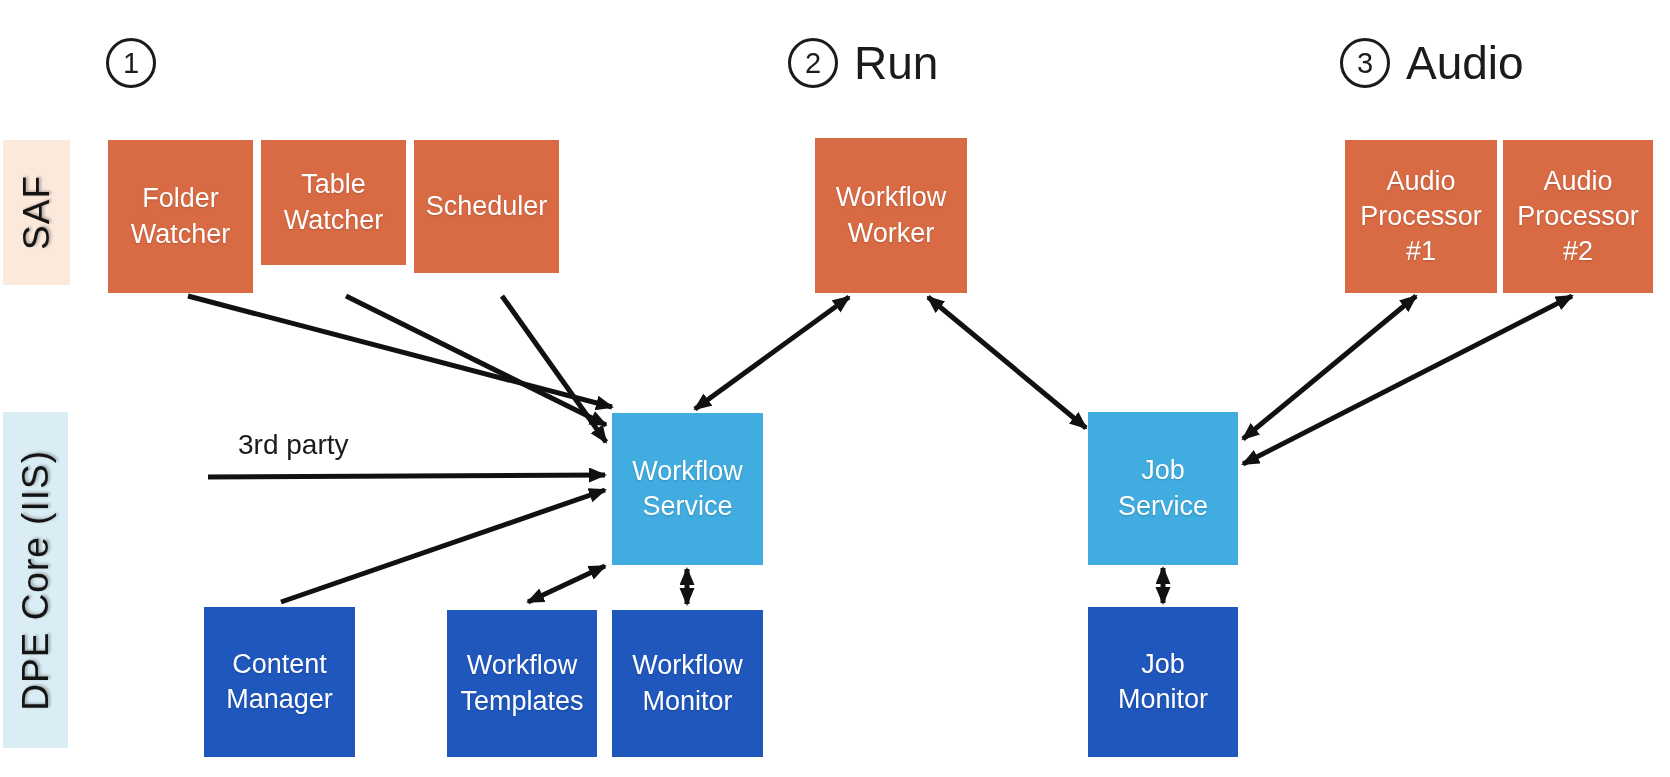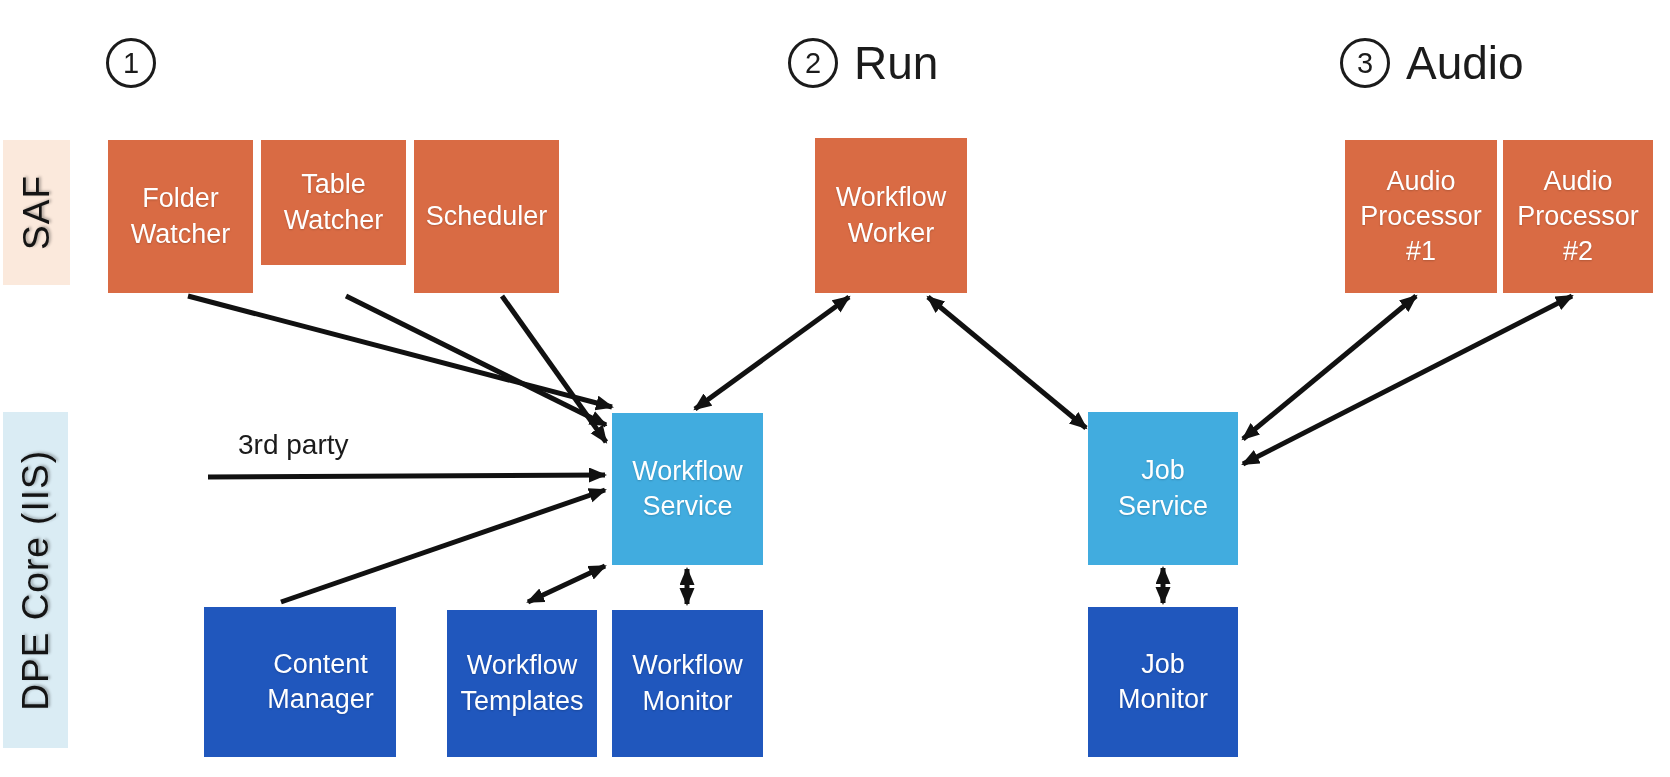--- a/index.html
+++ b/index.html
@@ -66,27 +66,27 @@
     text-align: center;
     color: #ffffff;
     font-size: 27px;
     line-height: 1.3;
     z-index: 1;
   }
   .node span { white-space: pre-line; text-shadow: 0 1px 2px rgba(0,0,0,0.18); }
 
   .n-fw  { left: 108px;  top: 140px; width: 145px; height: 153px; }
   .n-tw  { left: 261px;  top: 140px; width: 145px; height: 125px; }
-  .n-sch { left: 414px;  top: 140px; width: 145px; height: 153px; }
+  .n-sch { left: 414px;  top: 140px; width: 145px; height: 133px; }
   .n-ww  { left: 815px;  top: 138px; width: 152px; height: 155px; }
   .n-ap1 { left: 1345px; top: 140px; width: 152px; height: 153px; }
   .n-ap2 { left: 1503px; top: 140px; width: 150px; height: 153px; }
   .n-ws  { left: 612px;  top: 413px; width: 151px; height: 152px; }
   .n-js  { left: 1088px; top: 412px; width: 150px; height: 153px; }
-  .n-cm  { left: 204px;  top: 607px; width: 151px; height: 150px; padding-left: 41px; }
+  .n-cm  { left: 204px;  top: 607px; width: 151px; height: 150px; }
   .n-wt  { left: 447px;  top: 610px; width: 150px; height: 147px; }
   .n-wm  { left: 612px;  top: 610px; width: 151px; height: 147px; }
   .n-jm  { left: 1088px; top: 607px; width: 150px; height: 150px; }
 
   
   .third-party {
     position: absolute;
     left: 238px;
     top: 429px;
     font-size: 28px;

